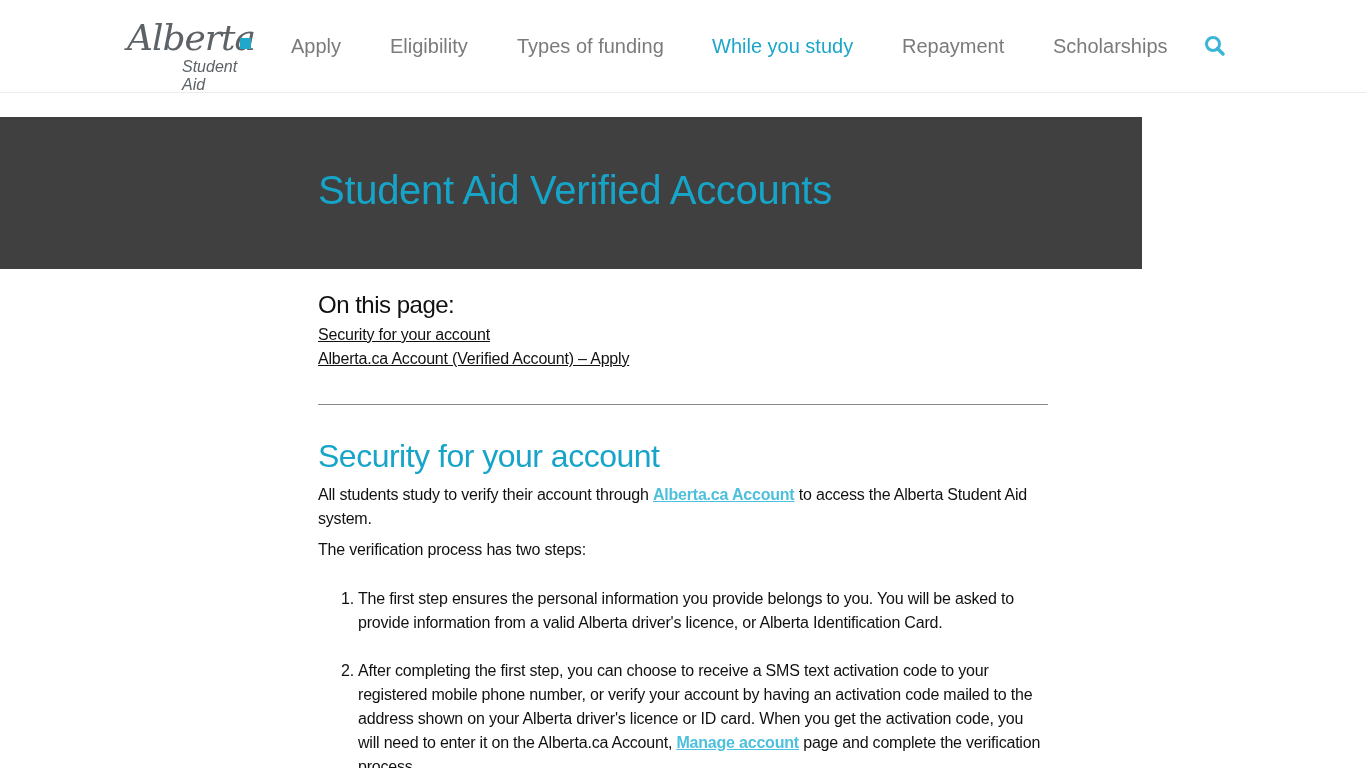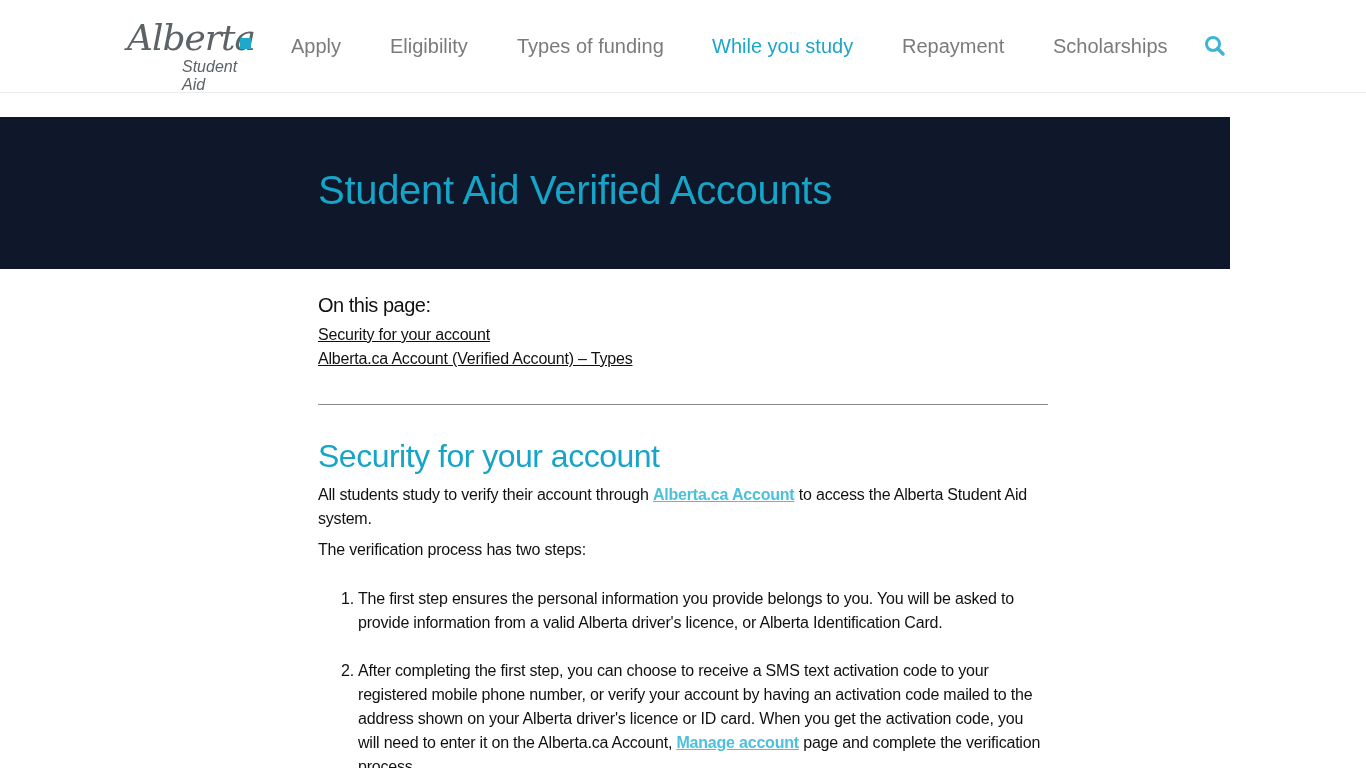--- a/index.html
+++ b/index.html
@@ -10,25 +10,25 @@
   .logo { position: absolute; left: 127px; top: 18px; width: 130px; height: 58px; display: block; }
   .logo-script { position: absolute; left: 0; top: 0; font-family: "DejaVu Serif", serif; font-style: italic; font-size: 36px; color: #5c6266; letter-spacing: -1px; line-height: 40px; }
   .logo-square { position: absolute; left: 113px; top: 20px; width: 11px; height: 11px; background: #1fa8c9; }
   .logo-sub { position: absolute; left: 55px; top: 40px; font-style: italic; font-size: 16px; color: #5c6266; }
 
   .nav { position: absolute; top: 34px; left: 0; height: 26px; }
   .nav-item { position: absolute; top: 0; font-size: 20px; color: #7b7b7b; white-space: nowrap; text-decoration: none; line-height: 24px; text-align: center; }
   .nav-item.active { color: #1ba6c9; }
   .search { position: absolute; left: 1204px; top: 35px; width: 22px; height: 22px; }
 
-  .hero { position: absolute; left: 0; top: 117px; width: 1230px; height: 152px; background: #0f172a; }
+  .hero { position: absolute; left: 0; top: 117px; width: 1142px; height: 152px; background: #404040; }
   .hero h1 { position: absolute; left: 318px; top: 50px; font-size: 40px; font-weight: normal; color: #16a4c8; letter-spacing: -0.3px; line-height: 46px; }
 
   .content { position: absolute; left: 318px; top: 292px; width: 730px; }
-  .otp-title { font-size: 20px; color: #111; line-height: 26px; letter-spacing: -0.5px; }
+  .otp-title { font-size: 24px; color: #111; line-height: 26px; letter-spacing: -0.5px; }
   .otp-link { display: block; font-size: 16px; color: #111; text-decoration: underline; line-height: 24px; letter-spacing: -0.2px; }
   .otp-links { margin-top: 5px; }
   .divider { position: absolute; left: 0; top: 112px; width: 730px; height: 1px; background: #8a8a8a; }
   .section-title { position: absolute; left: 0; top: 145px; font-size: 32px; font-weight: normal; color: #16a4c8; letter-spacing: -0.5px; line-height: 38px; white-space: nowrap; }
   .p1 { position: absolute; left: 0; top: 191px; width: 730px; font-size: 16px; line-height: 24px; color: #111; letter-spacing: -0.2px; }
   .p2 { position: absolute; left: 0; top: 246px; width: 730px; font-size: 16px; line-height: 24px; color: #111; letter-spacing: -0.2px; }
   .link-strong { color: #4cc0dc; font-weight: bold; text-decoration: underline; }
   .steps { position: absolute; left: 0; top: 295px; width: 730px; list-style: none; }
   .step { position: relative; padding-left: 40px; font-size: 16px; line-height: 24px; color: #111; letter-spacing: -0.2px; margin-bottom: 24px; }
   .step-num { position: absolute; left: 23px; top: 0; }
@@ -62,21 +62,21 @@
 
 <section class="hero">
   <h1>Student Aid Verified Accounts</h1>
 </section>
 
 <main class="content">
   <div>
     <div class="otp-title">On this page:</div>
     <div class="otp-links">
       <a class="otp-link">Security for your account</a>
-      <a class="otp-link">Alberta.ca Account (Verified Account) – Types</a>
+      <a class="otp-link">Alberta.ca Account (Verified Account) – Apply</a>
     </div>
   </div>
 
   <div class="divider"></div>
 
   <h2 class="section-title">Security for your account</h2>
 
   <p class="p1"><span>All students study to verify their account through </span><a class="link-strong">Alberta.ca Account</a><span> to access the Alberta Student Aid system.</span></p>
 
   <p class="p2">The verification process has two steps:</p>

